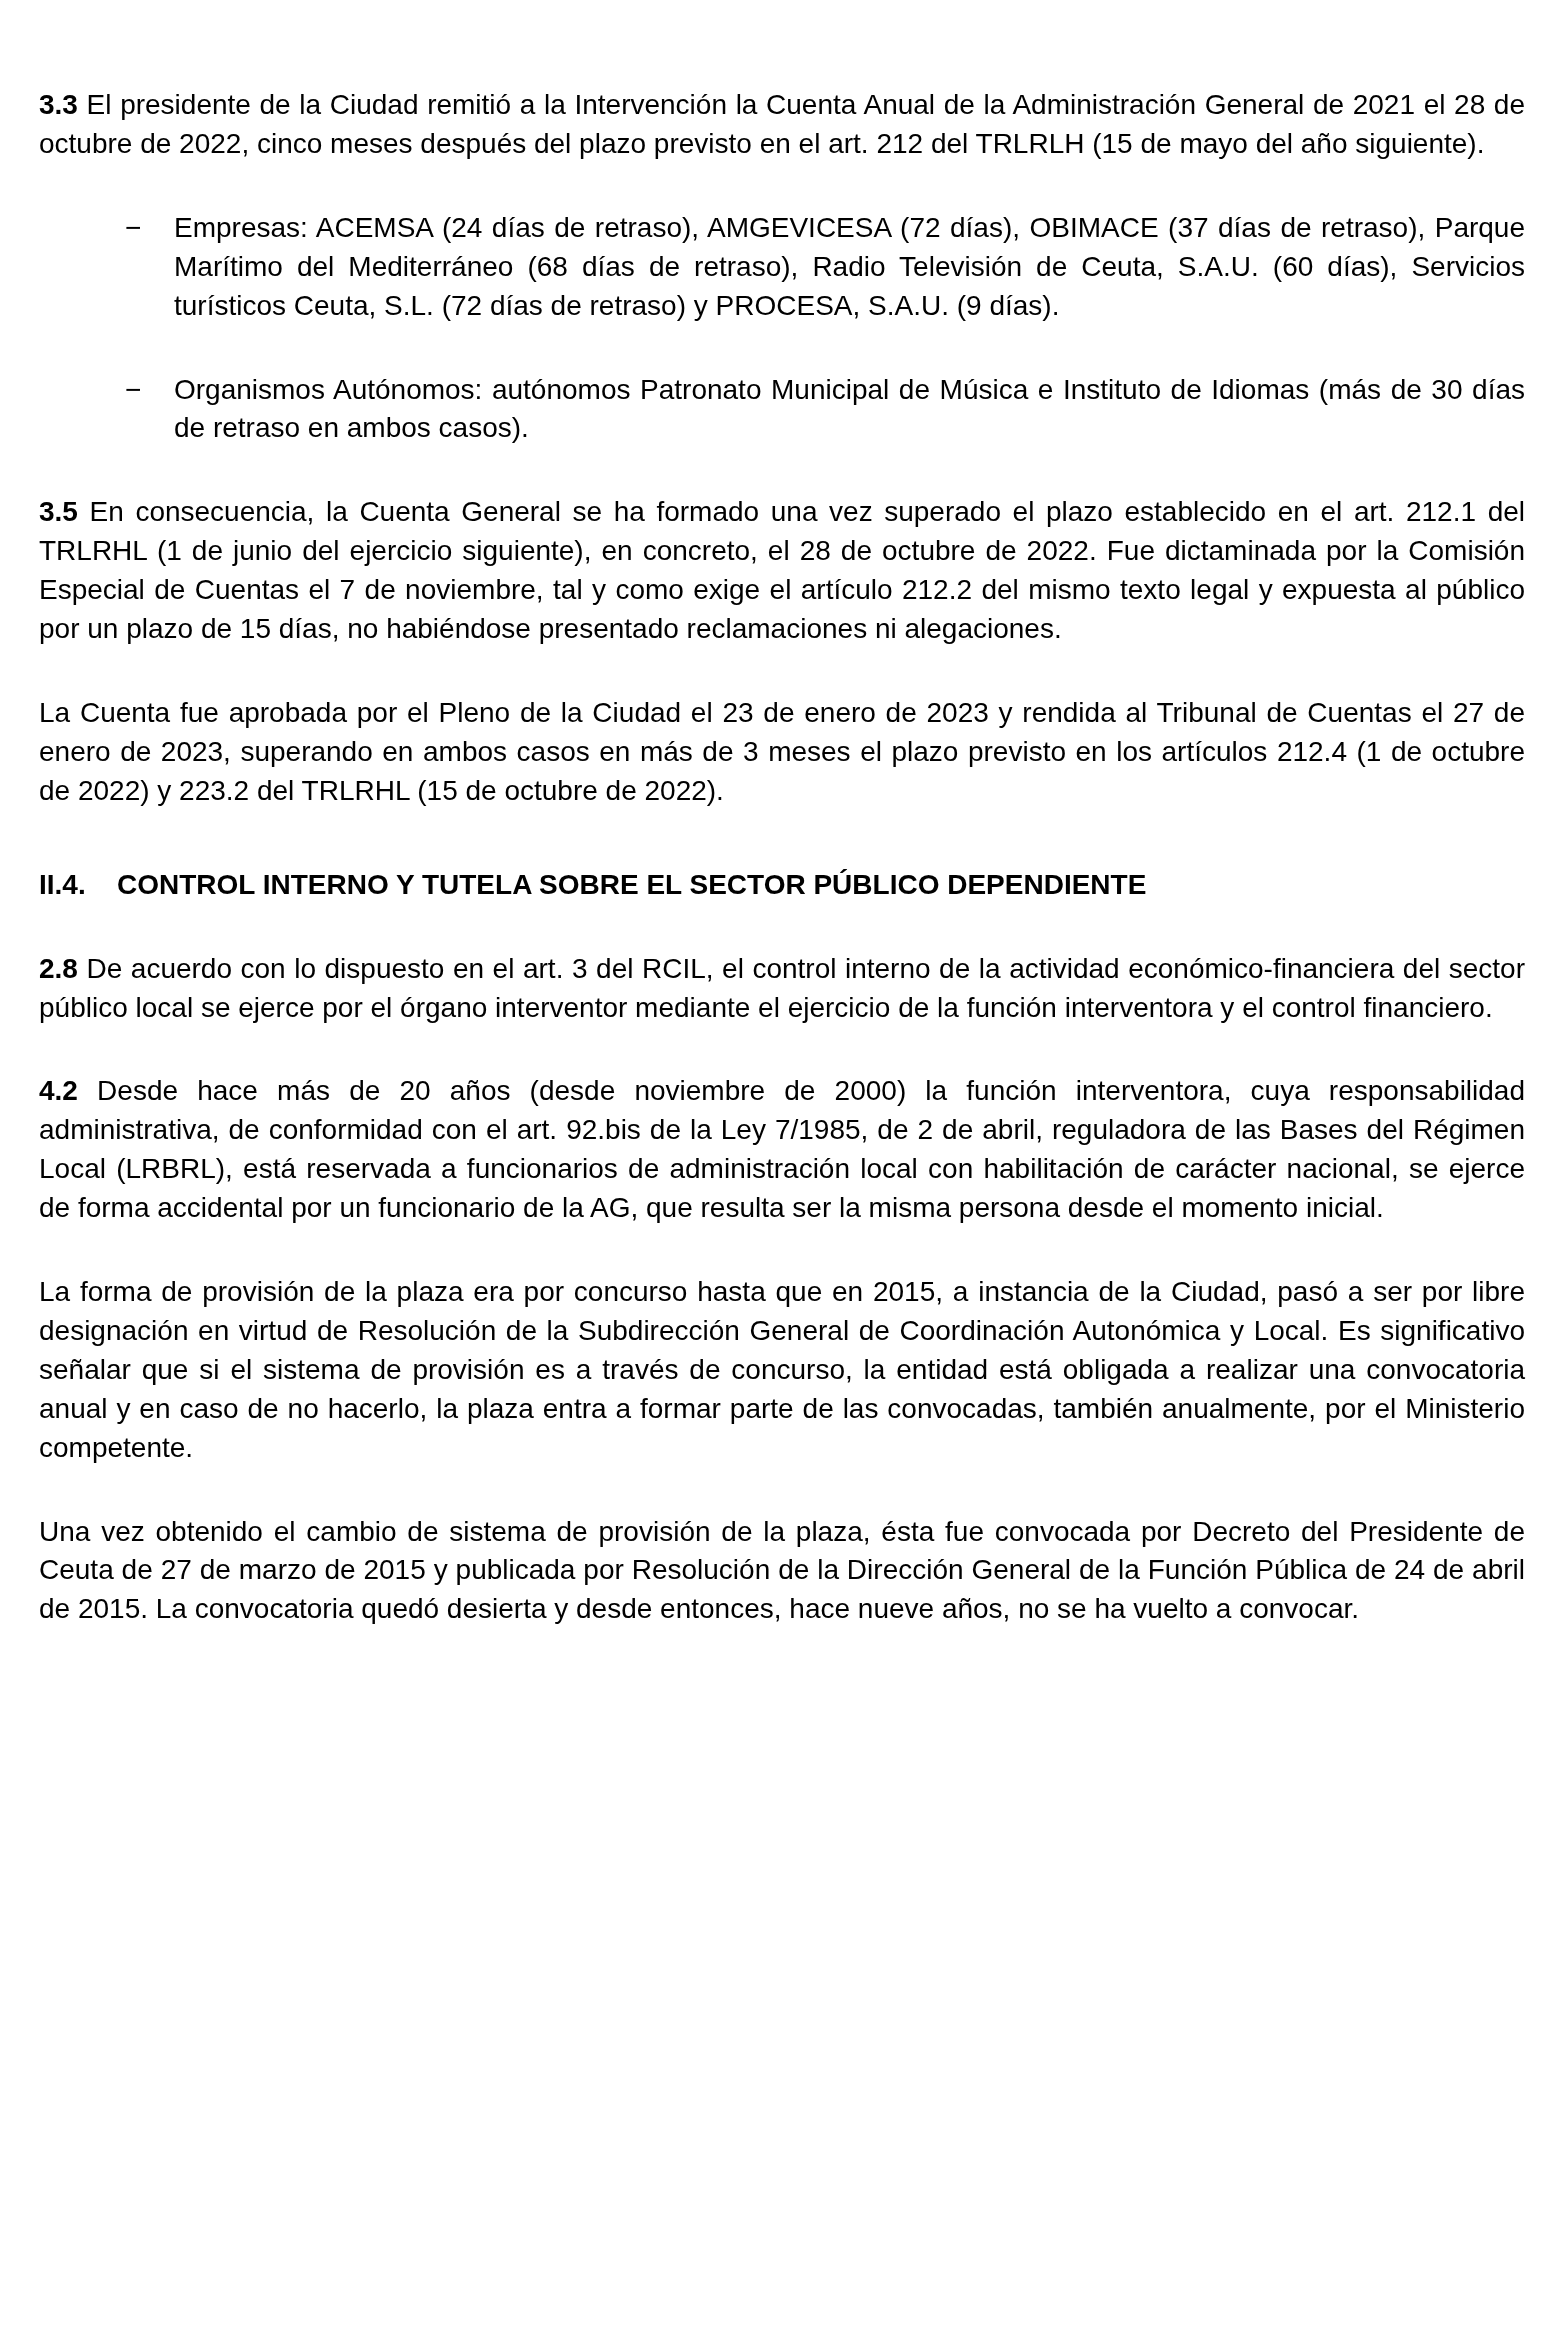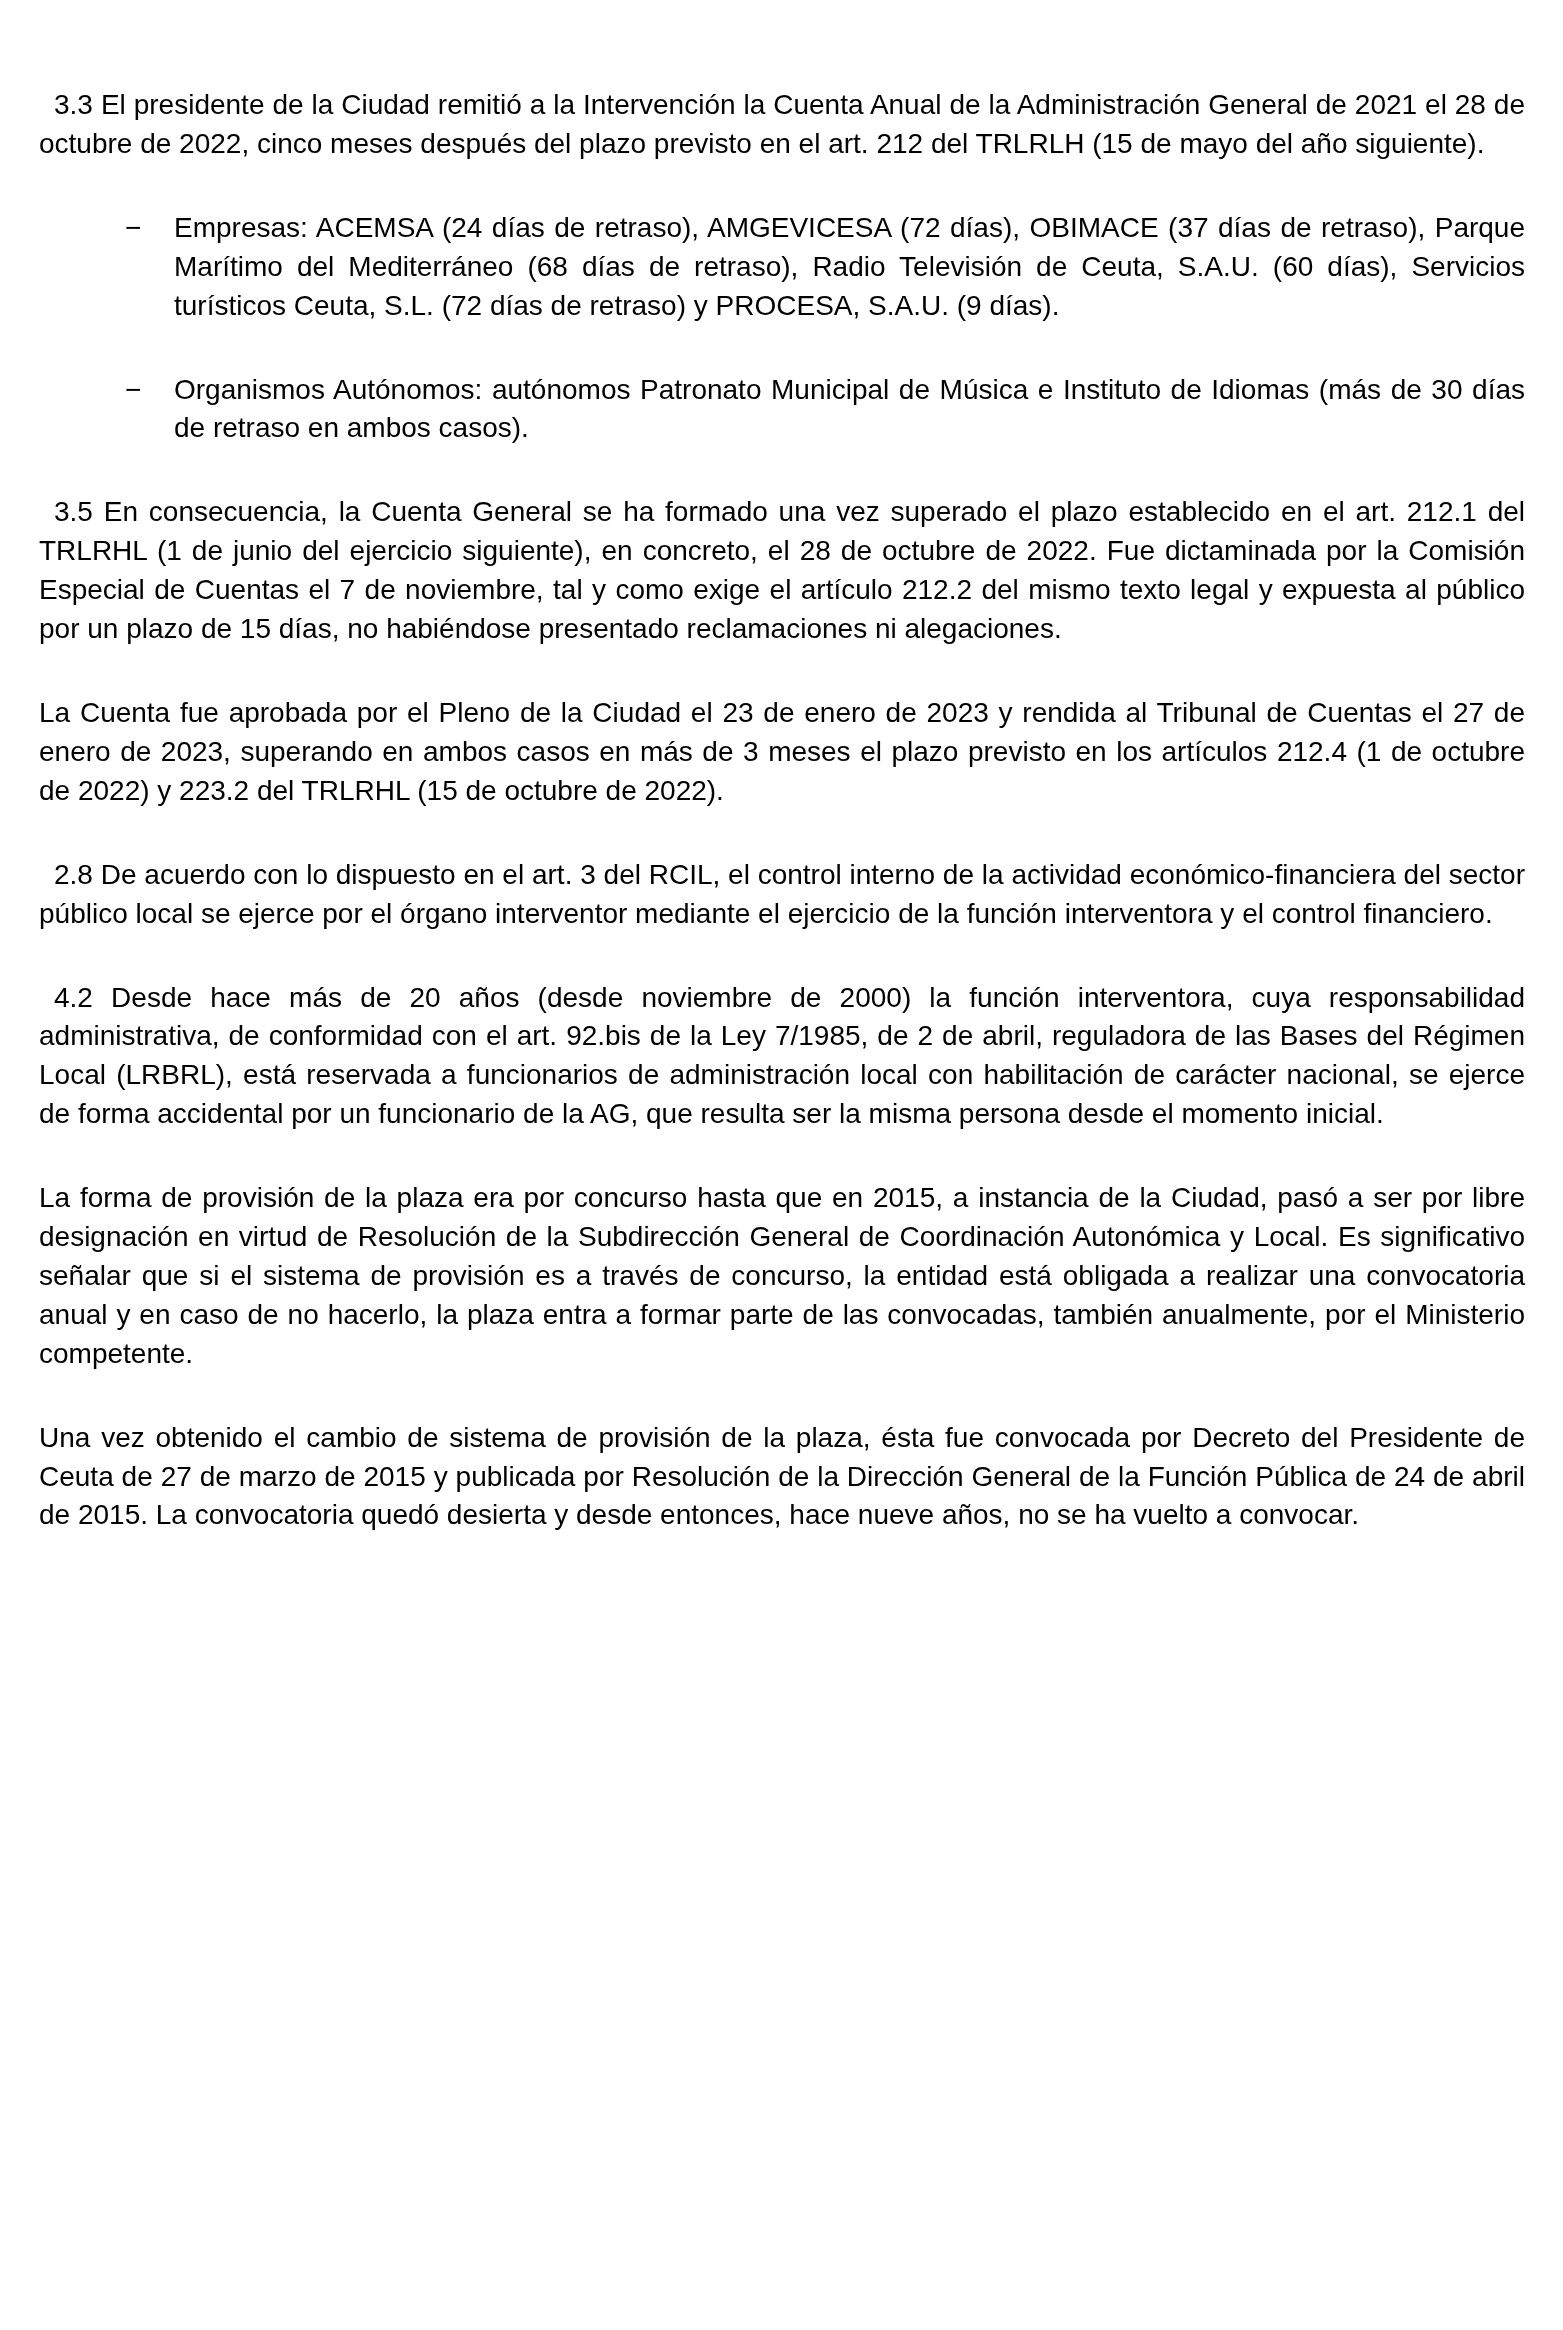--- a/index.html
+++ b/index.html
@@ -26,21 +26,21 @@
   }
   h2.doc-heading .h-num {
     display: inline-block;
     min-width: 78px;
   }
   h2.spaced { margin-top: 55px; }
 
   p.para {
     text-align: justify;
   }
-  p.para .lead { font-weight: normal; margin-left: 15px; }
+  p.para .lead { font-weight: bold; }
 
   .bullet-list { margin-top: 0; }
   .bullet-item {
     display: flex;
     margin-top: 45px;
     padding-left: 86px;
   }
   .bullet-item .marker {
     flex: 0 0 49px;
   }
@@ -74,20 +74,23 @@
 
   <p class="para">
     <strong class="lead">3.5</strong>
     <span>En consecuencia, la Cuenta General se ha formado una vez superado el plazo establecido en el art. 212.1 del TRLRHL (1 de junio del ejercicio siguiente), en concreto, el 28 de octubre de 2022. Fue dictaminada por la Comisión Especial de Cuentas el 7 de noviembre, tal y como exige el artículo 212.2 del mismo texto legal y expuesta al público por un plazo de 15 días, no habiéndose presentado reclamaciones ni alegaciones.</span>
   </p>
 
   <p class="para">
     <span>La Cuenta fue aprobada por el Pleno de la Ciudad el 23 de enero de 2023 y rendida al Tribunal de Cuentas el 27 de enero de 2023, superando en ambos casos en más de 3 meses el plazo previsto en los artículos 212.4 (1 de octubre de 2022) y 223.2 del TRLRHL (15 de octubre de 2022).</span>
   </p>
 
+  <h2 class="doc-heading spaced">
+    <span class="h-num">II.4.</span><span>CONTROL INTERNO Y TUTELA SOBRE EL SECTOR PÚBLICO DEPENDIENTE</span>
+  </h2>
 
   <p class="para">
     <strong class="lead">2.8</strong>
     <span>De acuerdo con lo dispuesto en el art. 3 del RCIL, el control interno de la actividad económico-financiera del sector público local se ejerce por el órgano interventor mediante el ejercicio de la función interventora y el control financiero.</span>
   </p>
 
   <p class="para">
     <strong class="lead">4.2</strong>
     <span>Desde hace más de 20 años (desde noviembre de 2000) la función interventora, cuya responsabilidad administrativa, de conformidad con el art. 92.bis de la Ley 7/1985, de 2 de abril, reguladora de las Bases del Régimen Local (LRBRL), está reservada a funcionarios de administración local con habilitación de carácter nacional, se ejerce de forma accidental por un funcionario de la AG, que resulta ser la misma persona desde el momento inicial.</span>
   </p>

